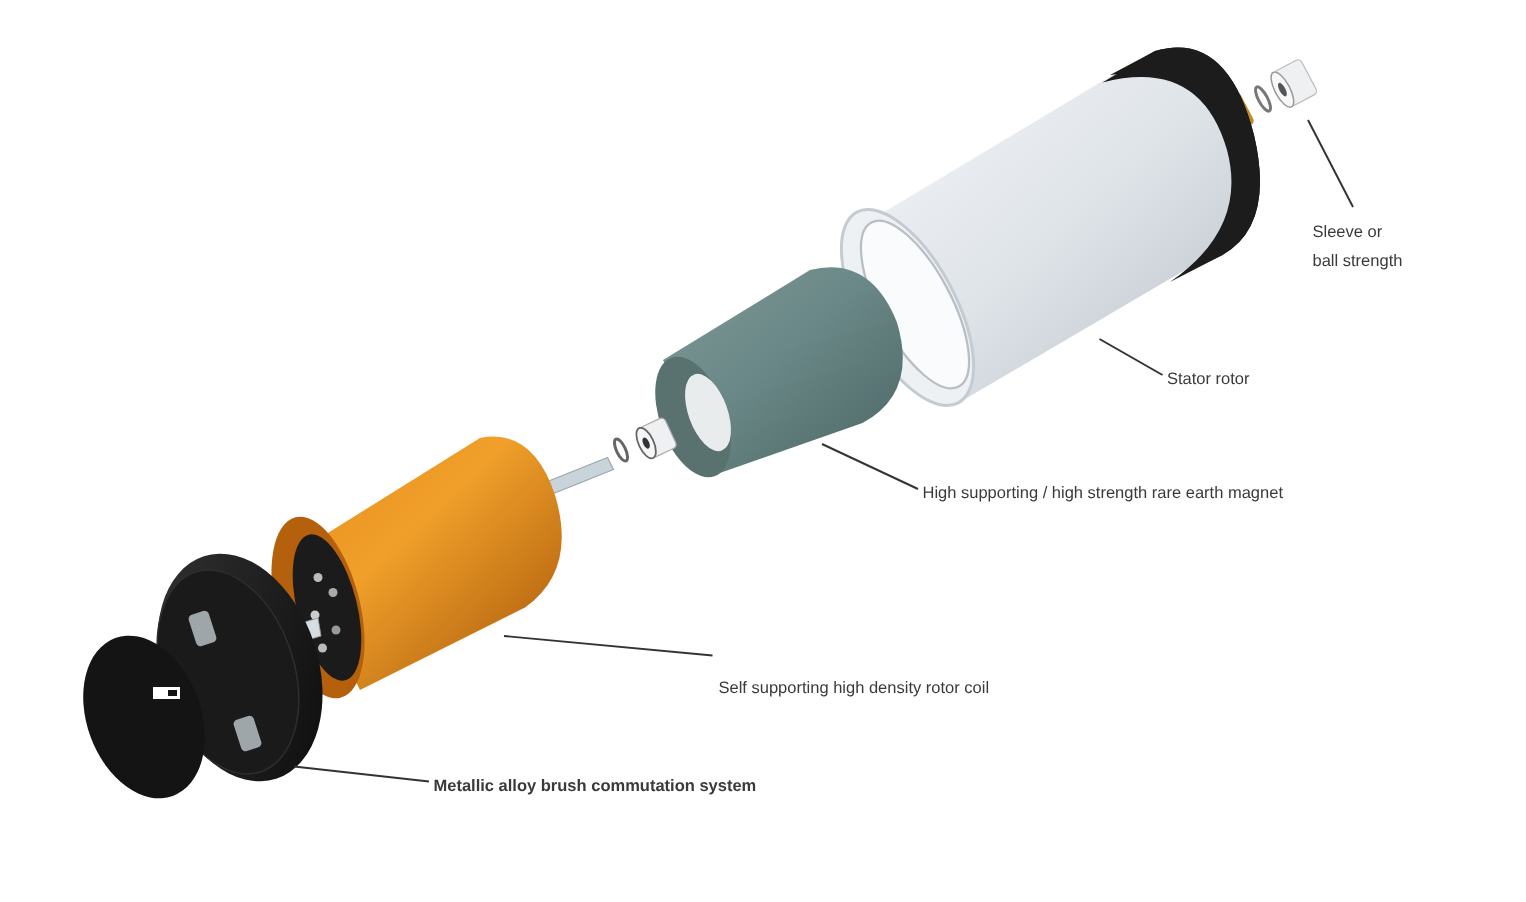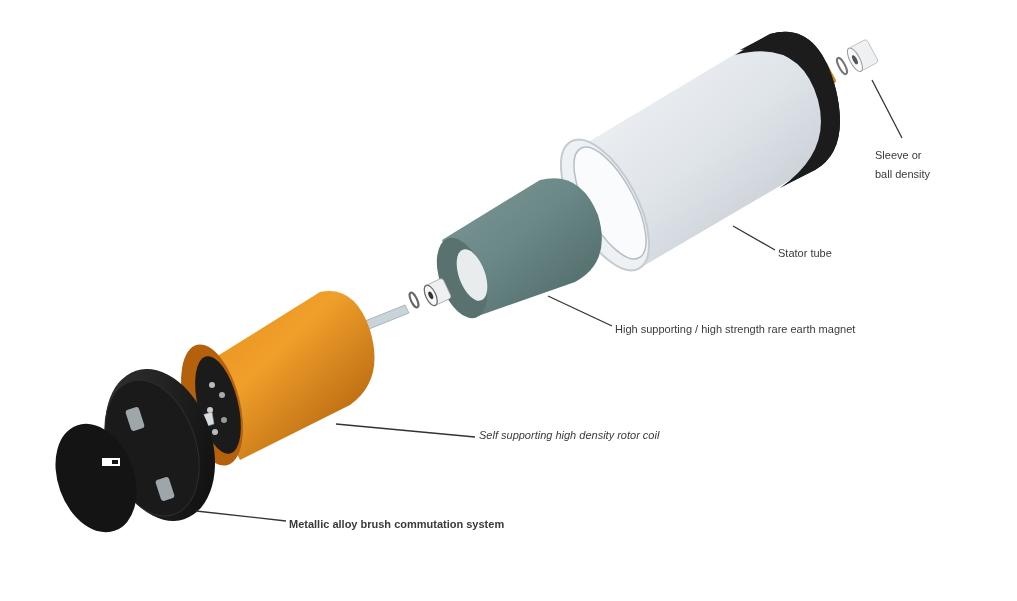--- a/index.html
+++ b/index.html
@@ -3,21 +3,21 @@
   <meta charset="utf-8">
   <style>
     html, body { margin: 0; padding: 0; background: #ffffff; }
     body { width: 1017px; height: 601px; position: relative; overflow: hidden;
            font-family: "Liberation Sans", sans-serif; }
     #diagram { position: absolute; left: 0; top: 0; width: 1017px; height: 601px; }
     .label { position: absolute; font-size: 11px; color: #3a3a3a; line-height: 19px; white-space: nowrap; }
     #lbl-bearing { left: 875px; top: 146px; white-space: normal; width: 120px; }
     #lbl-stator { left: 778px; top: 244px; }
     #lbl-magnet { left: 615px; top: 320px; }
-    #lbl-rotor { left: 479px; top: 426px; font-style: italic; }
+    #lbl-rotor { left: 479px; top: 450px; }
     #lbl-brush { left: 289px; top: 515px; font-weight: bold; }
   </style>
 </head>
 <body>
 
 <svg id="diagram" viewBox="0 0 1017 601" xmlns="http://www.w3.org/2000/svg">
   <defs>
     <linearGradient id="gStator" x1="0" y1="0" x2="1" y2="1">
       <stop offset="0" stop-color="#f4f6f8"></stop>
       <stop offset="0.5" stop-color="#dfe4e9"></stop>
@@ -113,18 +113,18 @@
     <line x1="872" y1="80" x2="902" y2="138"></line>
     <line x1="733" y1="226" x2="775" y2="250"></line>
     <line x1="548" y1="296" x2="612" y2="326"></line>
     <line x1="336" y1="424" x2="475" y2="437"></line>
     <line x1="196" y1="511" x2="286" y2="521"></line>
   </g>
 </svg>
 
 <div class="label" id="lbl-bearing">
   <div>Sleeve or</div>
-  <div>ball density</div>
+  <div>ball strength</div>
 </div>
-<div class="label" id="lbl-stator">Stator tube</div>
+<div class="label" id="lbl-stator">Stator rotor</div>
 <div class="label" id="lbl-magnet">High supporting / high strength rare earth magnet</div>
 <div class="label" id="lbl-rotor">Self supporting high density rotor coil</div>
 <div class="label" id="lbl-brush">Metallic alloy brush commutation system</div>
 
 </body></html>

